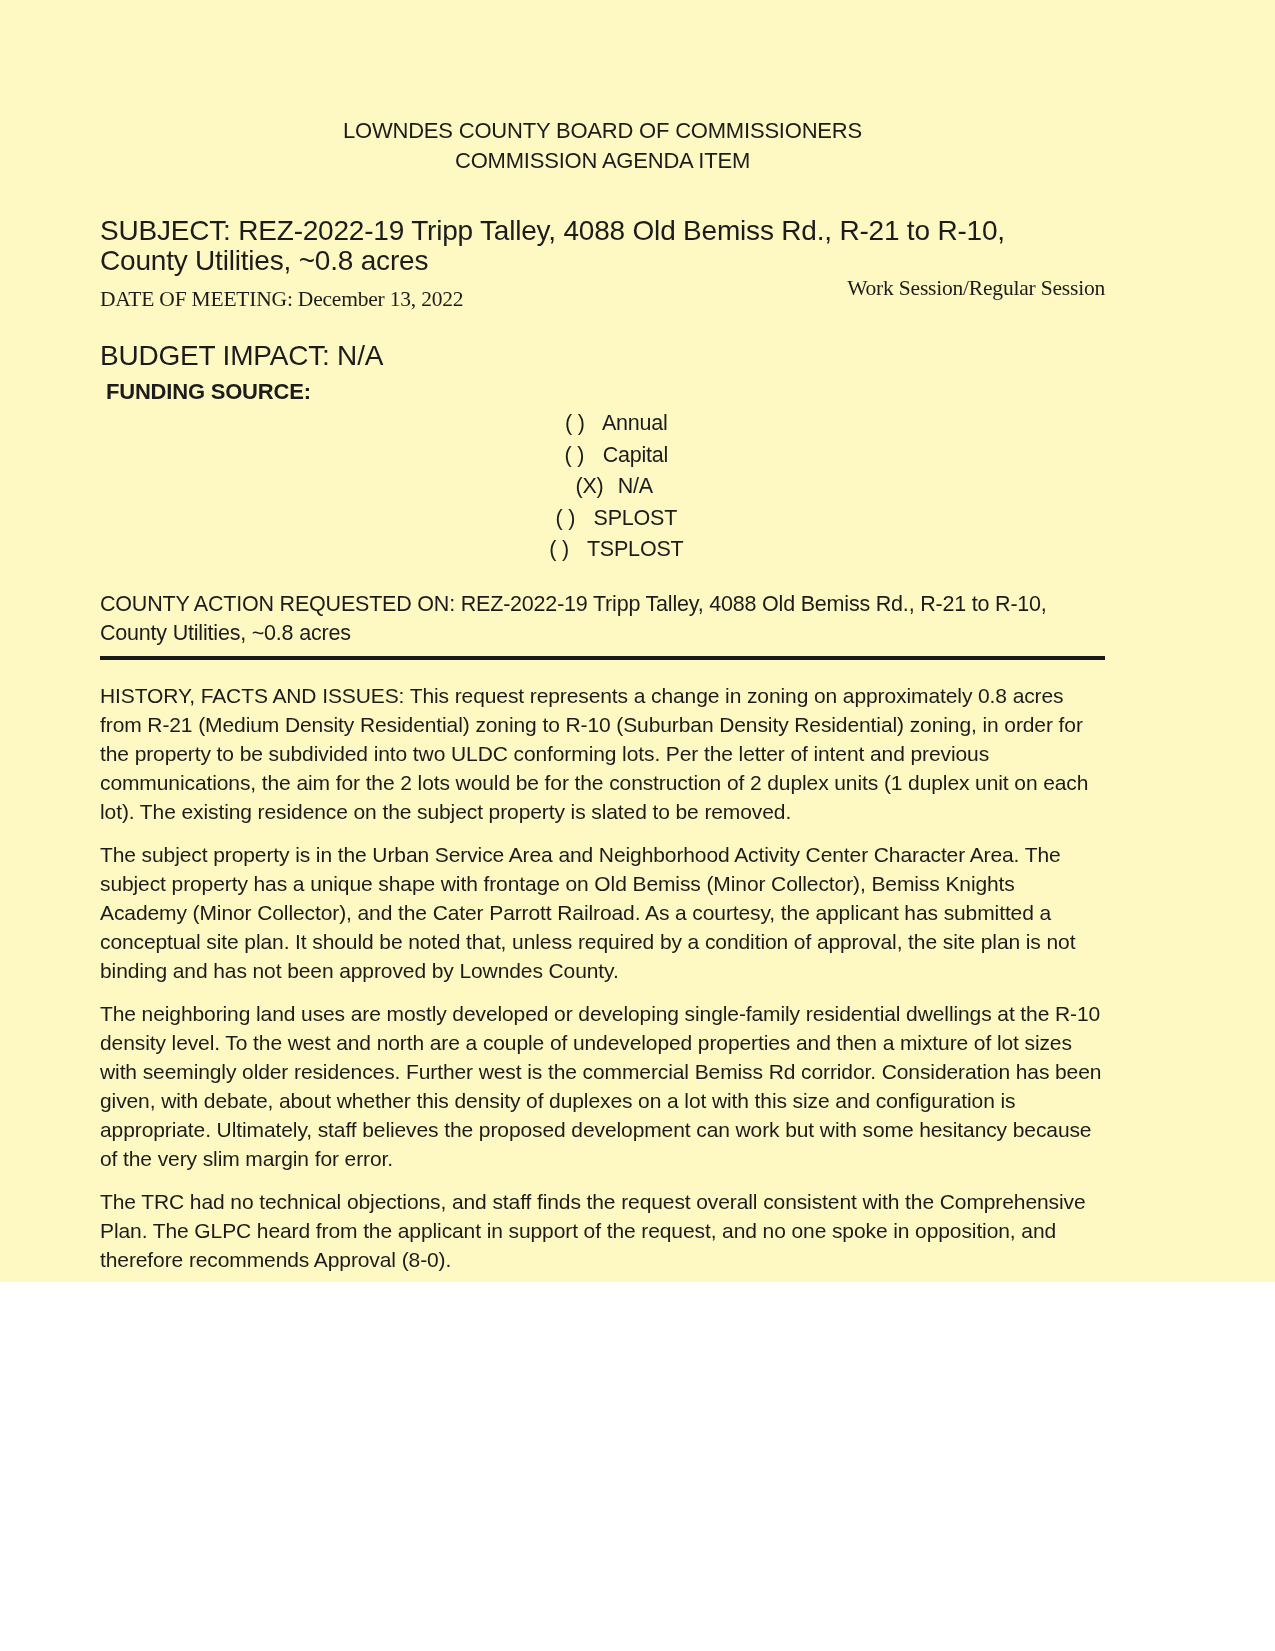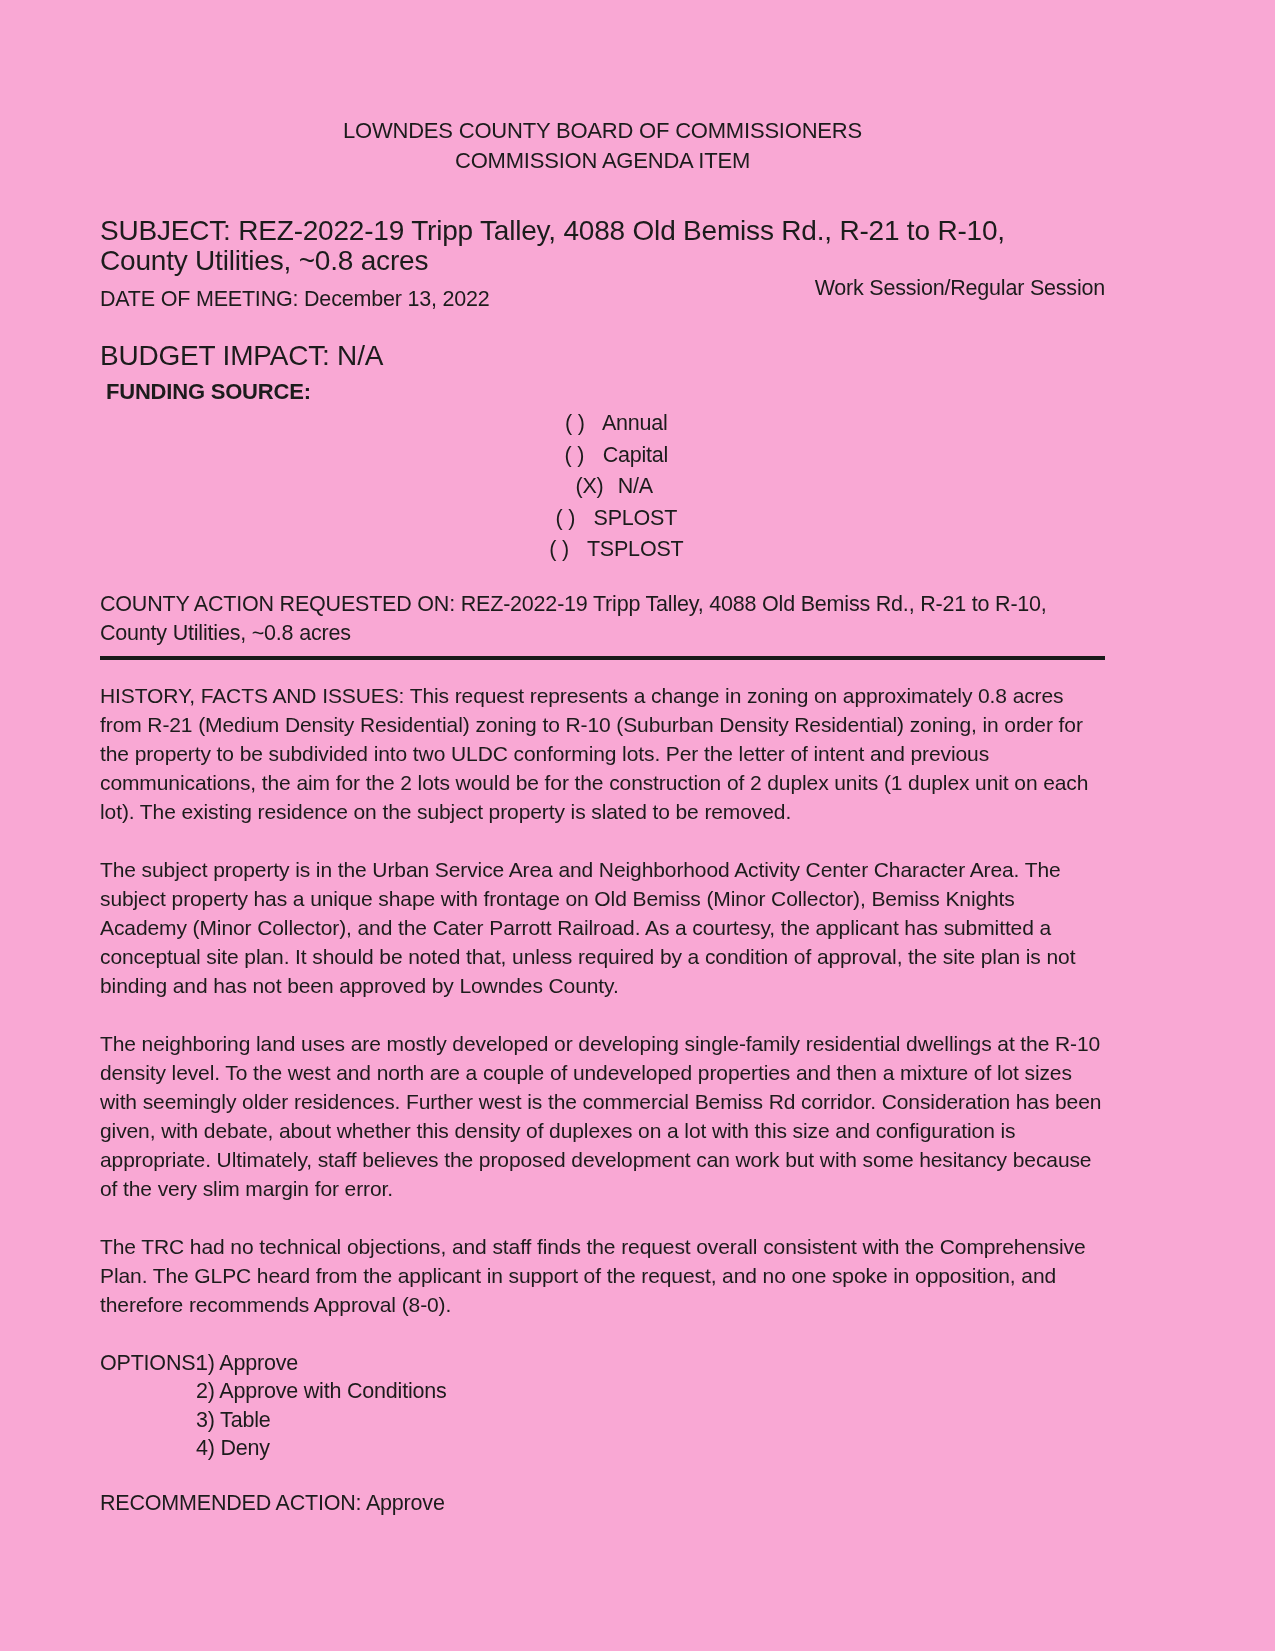--- a/index.html
+++ b/index.html
@@ -3,22 +3,22 @@
 <meta charset="utf-8">
 <style>
   html, body {
     margin: 0;
     padding: 0;
     background: #ffffff;
   }
   .page {
     position: relative;
     width: 1275px;
-    height: 1651px;
-    background: #f9a8d4;
+    height: 1282px;
+    background: #fef9c3;
     font-family: "Liberation Sans", sans-serif;
     color: #1c1c1c;
     overflow: hidden;
     box-sizing: border-box;
     padding: 116px 70px 8px 100px;
   }
   .content {
     width: 1005px;
   }
   .doc-title {
@@ -34,20 +34,21 @@
     letter-spacing: -0.2px;
   }
   .date-row {
     margin-top: 8px;
     display: flex;
     justify-content: space-between;
     align-items: flex-start;
     font-size: 21.5px;
     line-height: 30px;
     letter-spacing: -0.2px;
+    font-family: Liberation Serif, serif;
   }
   .session {
     transform: translateY(-11px);
     margin-right: 0px;
   }
   .budget {
     margin-top: 28px;
     font-size: 28px;
     line-height: 28px;
     letter-spacing: -0.2px;
@@ -88,21 +89,21 @@
     margin: 8px 0 0 0;
     width: 1005px;
   }
   .para {
     margin: 21px 0 0 0;
     font-size: 21px;
     line-height: 29px;
     letter-spacing: -0.1px;
   }
   .para + .para {
-    margin-top: 29px;
+    margin-top: 14px;
   }
   .options-row {
     margin-top: 30px;
     display: flex;
     font-size: 21.5px;
     line-height: 28.5px;
     letter-spacing: -0.2px;
   }
   .options-label {
     display: inline-block;

